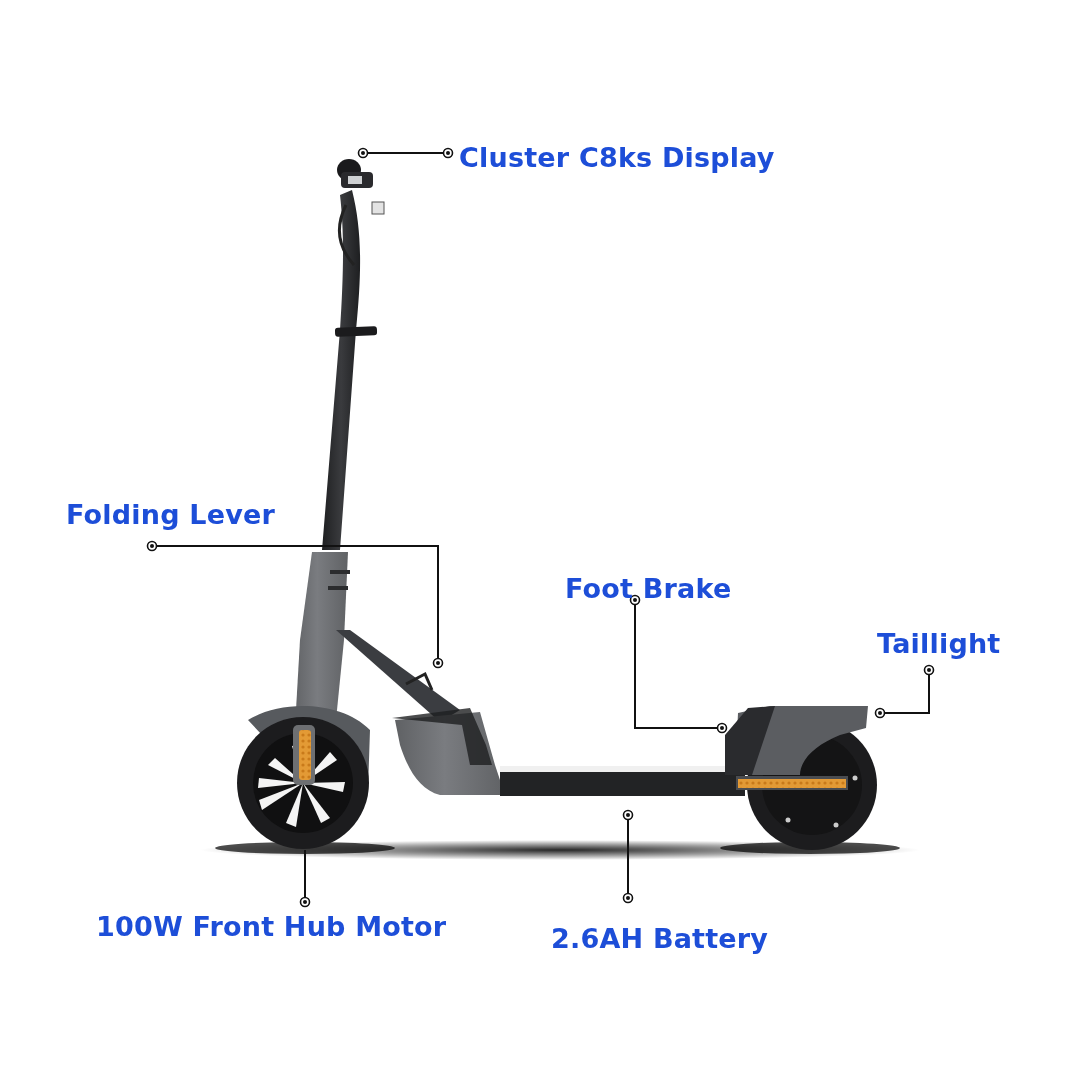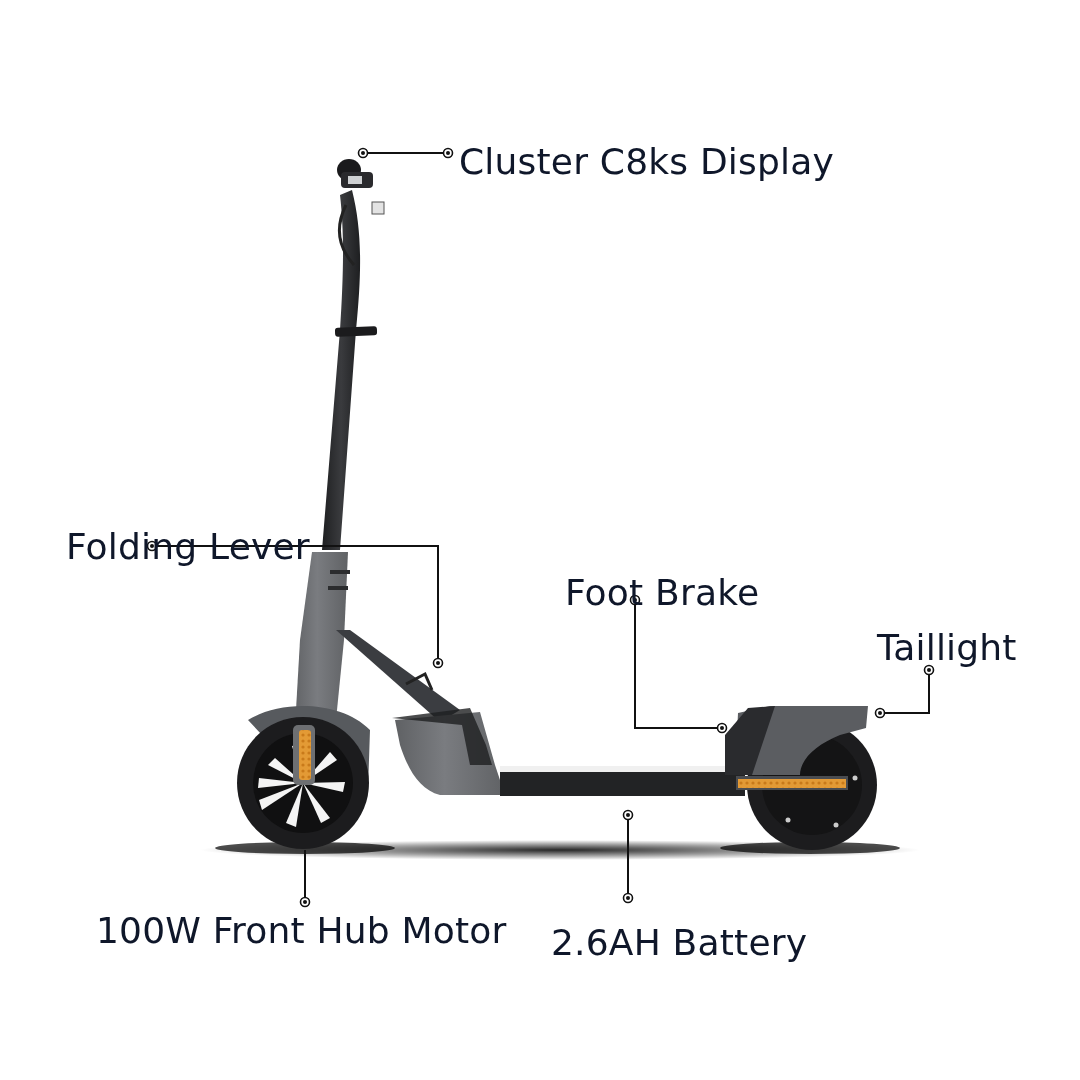--- a/index.html
+++ b/index.html
@@ -1,18 +1,18 @@
 <!DOCTYPE html>
 <html><head>
   <meta charset="utf-8">
   <style>
     html, body { margin: 0; padding: 0; background: #ffffff; }
     body { width: 1080px; height: 1080px; position: relative; overflow: hidden;
            font-family: "DejaVu Sans", sans-serif; }
-    .label { position: absolute; font-weight: normal; color: #0f172a; font-size: 36px;
+    .label { position: absolute; font-weight: bold; color: #1d4ed8; font-size: 27px;
              letter-spacing: 0.2px; white-space: nowrap; line-height: 1; }
     svg.scene { position: absolute; left: 0; top: 0; }
   </style>
 </head>
 <body>
 
 <svg class="scene" width="1080" height="1080" viewBox="0 0 1080 1080">
   <defs>
     <radialGradient id="shadow" cx="50%" cy="50%" r="50%">
       <stop offset="0%" stop-color="#000" stop-opacity="0.85"></stop>
@@ -134,17 +134,17 @@
       <circle cx="722" cy="728" r="2"></circle>
     <circle cx="880" cy="713" r="2"></circle>
       <circle cx="929" cy="670" r="2"></circle>
     <circle cx="305" cy="902" r="2"></circle>
       <circle cx="628" cy="815" r="2"></circle>
     <circle cx="628" cy="898" r="2"></circle>
   </g>
 </svg>
 
 <div class="label" style="left:459px; top:144px;">Cluster C8ks Display</div>
-<div class="label" style="left:66px; top:501px;margin-top:28px;">Folding Lever</div>
+<div class="label" style="left:66px; top:501px;">Folding Lever</div>
 <div class="label" style="left:565px; top:559px;margin-top:16px;">Foot Brake</div>
 <div class="label" style="left:877px; top:630px;">Taillight</div>
 <div class="label" style="left:96px; top:913px;">100W Front Hub Motor</div>
 <div class="label" style="left:531px; top:925px;margin-left:20px;">2.6AH Battery</div>
 
 </body></html>

